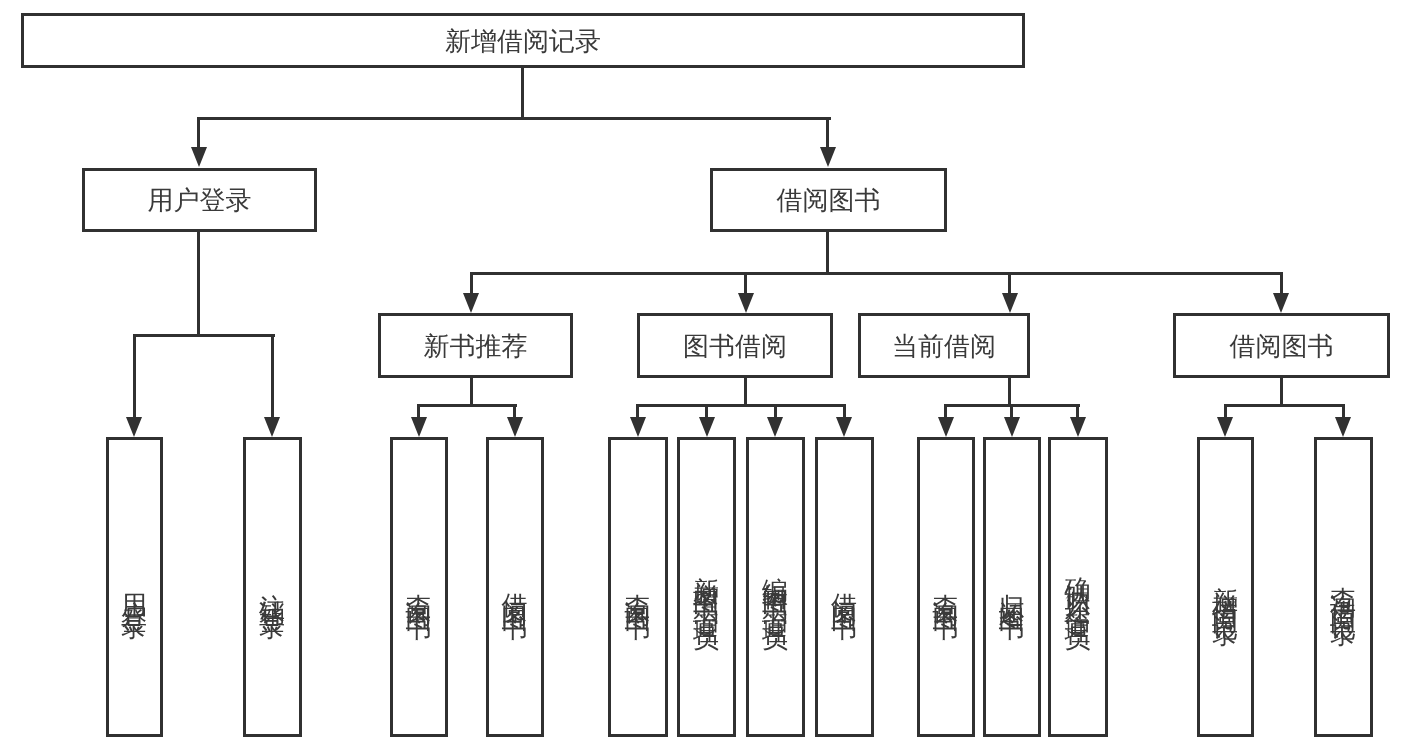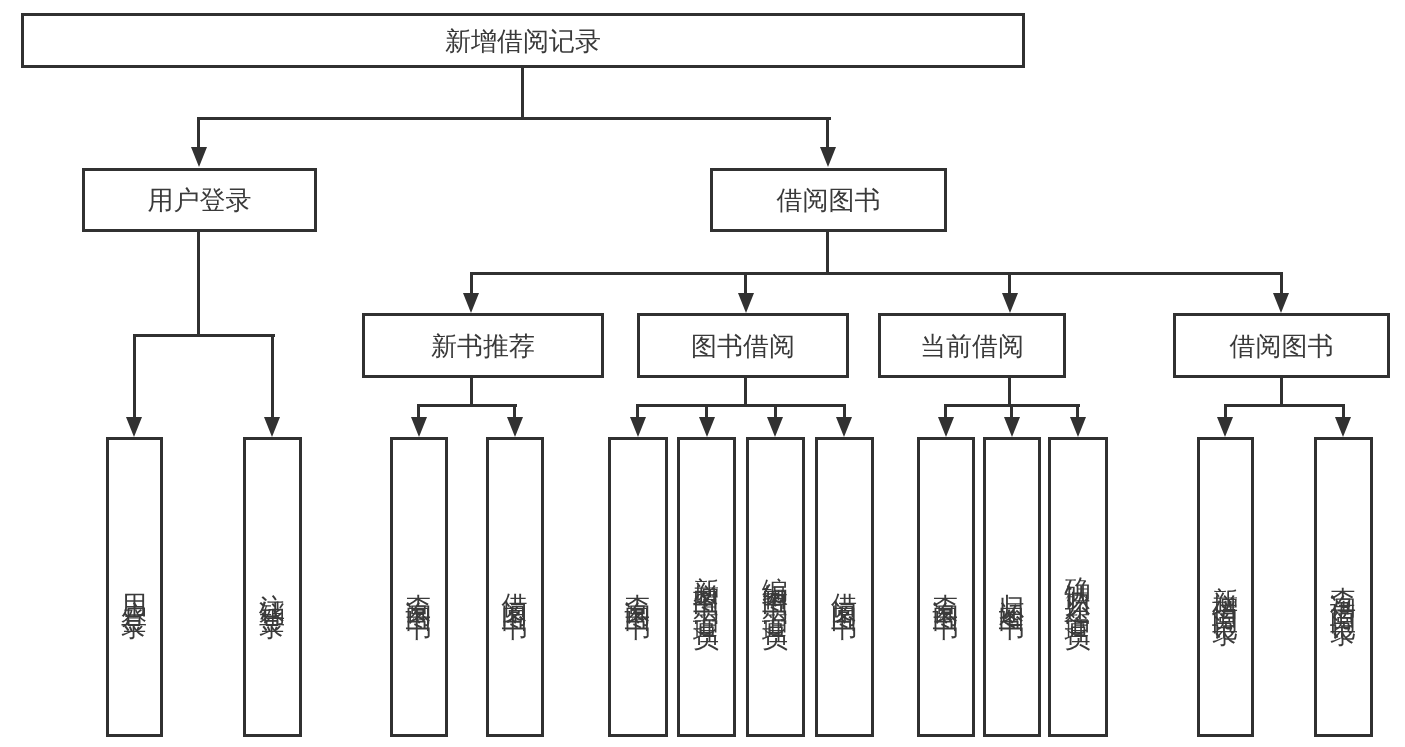--- a/index.html
+++ b/index.html
@@ -120,27 +120,27 @@
     <span>新增借阅记录</span>
   </div>
 
   <div class="node l2" style="left:82px;width:235px">
     <span>用户登录</span>
   </div>
   <div class="node l2" style="left:710px;width:237px">
     <span>借阅图书</span>
   </div>
 
-  <div class="node l3" style="left:362px;width:242px">
+  <div class="node l3" style="left:378px;width:195px">
     <span>新书推荐</span>
   </div>
-  <div class="node l3" style="left:637px;width:212px">
+  <div class="node l3" style="left:637px;width:196px">
     <span>图书借阅</span>
   </div>
-  <div class="node l3" style="left:878px;width:188px">
+  <div class="node l3" style="left:858px;width:172px">
     <span>当前借阅</span>
   </div>
   <div class="node l3" style="left:1173px;width:217px">
     <span>借阅图书</span>
   </div>
 
   <div class="node leaf" style="left:106px;width:57px">
     <span>用户登录</span>
   </div>
   <div class="node leaf" style="left:243px;width:59px">

